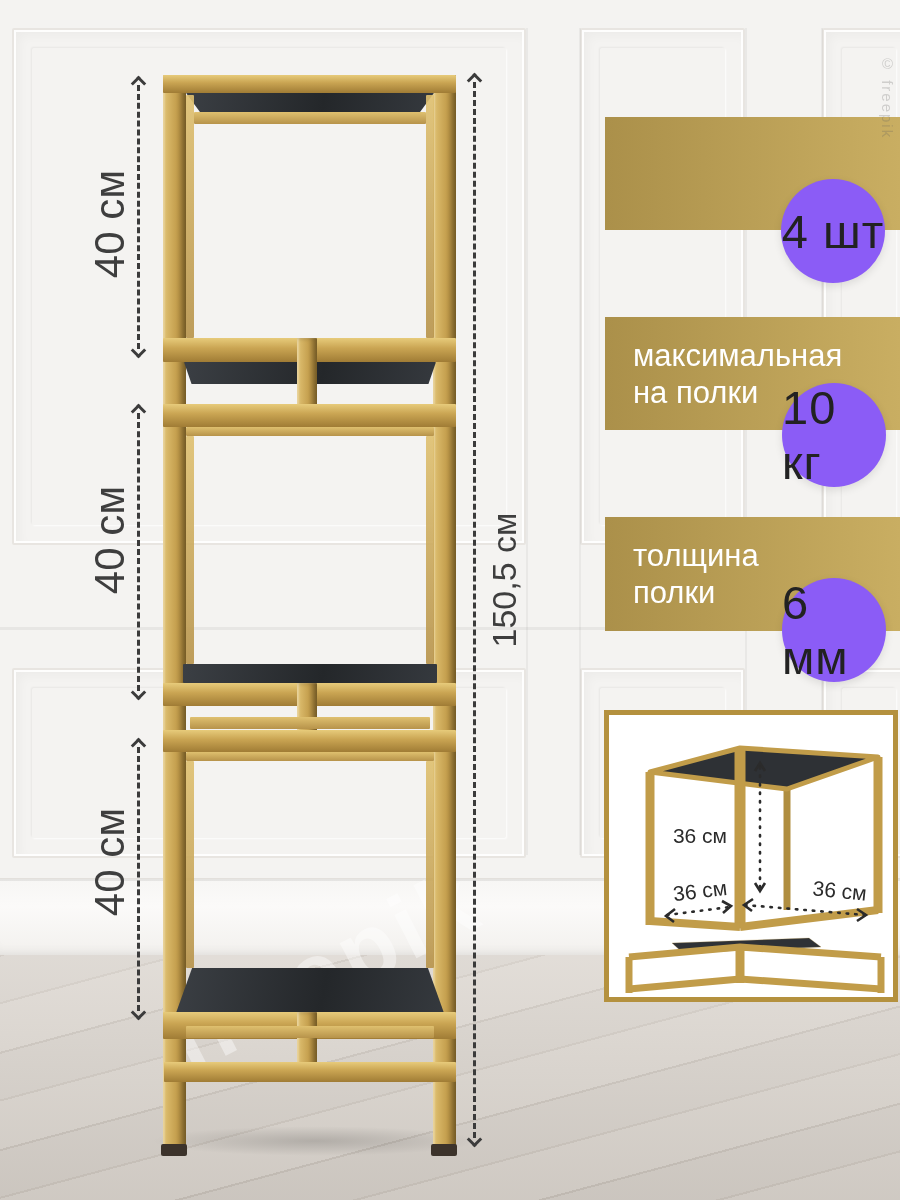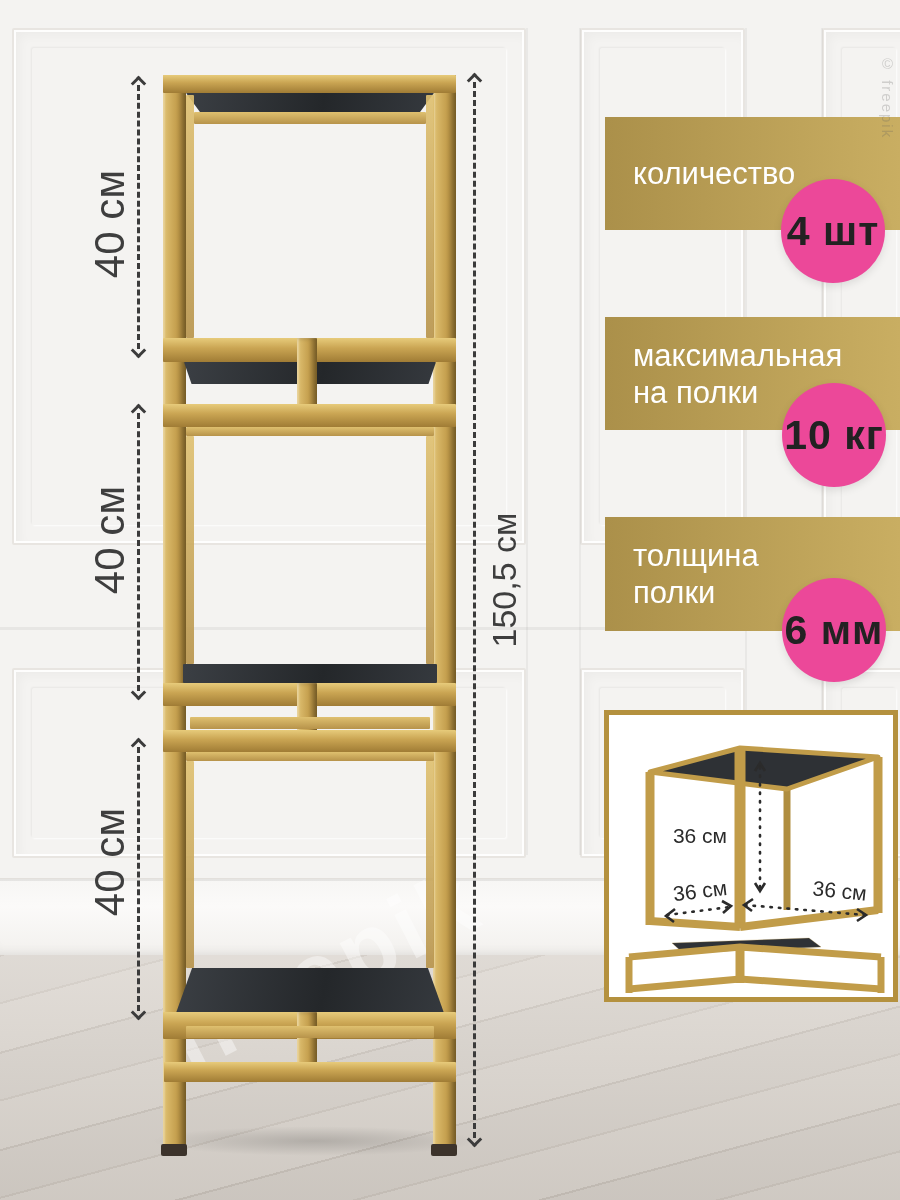--- a/index.html
+++ b/index.html
@@ -96,23 +96,23 @@
   .lblD{left:504px;top:580px;font-size:34px;}
 
   
   .badge{position:absolute;left:605px;width:295px;box-sizing:border-box;
          background:linear-gradient(90deg,#ab904a 0%,#c9ae62 100%);
          color:#fff;padding-left:28px;display:flex;flex-direction:column;
          justify-content:center;font-size:31px;line-height:37px;}
   .badge1{top:117px;height:113px;}
   .badge2{top:317px;height:113px;}
   .badge3{top:517px;height:114px;justify-content:center;}
-  .circle{position:absolute;width:104px;height:104px;background:#ec4899;border-radius:50%;
+  .circle{position:absolute;width:104px;height:104px;background:#8b5cf6;border-radius:50%;
          display:flex;align-items:center;justify-content:center;
-         font-size:41px;font-weight:700;color:#222;letter-spacing:1px;
+         font-size:47px;font-weight:400;color:#222;letter-spacing:1px;
          box-shadow:0 3px 8px rgba(0,0,0,.10);}
   .circle1{left:781px;top:179px;}
   .circle2{left:782px;top:383px;}
   .circle3{left:782px;top:578px;}
 
   
   .inset{position:absolute;left:604px;top:710px;width:294px;height:292px;
          background:#fff;border:5px solid #b4913e;box-sizing:border-box;}
   .inset svg{display:block;}
   .inset text{font-family:"Liberation Sans",sans-serif;font-size:21px;fill:#2b2b2b;}
@@ -195,21 +195,20 @@
     <span class="chev up"></span>
     <span class="line"></span>
     <span class="chev down"></span>
   </div>
   <div class="dim-label lblA">40 см</div>
   <div class="dim-label lblB">40 см</div>
   <div class="dim-label lblC">40 см</div>
   <div class="dim-label lblD">150,5 см</div>
 
   <div class="badge badge1">
-    <span>количество</span>
   </div>
   <div class="circle circle1">4 шт</div>
 
   <div class="badge badge2">
     <span>максимальная</span>
     <span>на полки</span>
   </div>
   <div class="circle circle2">10 кг</div>
 
   <div class="badge badge3">

